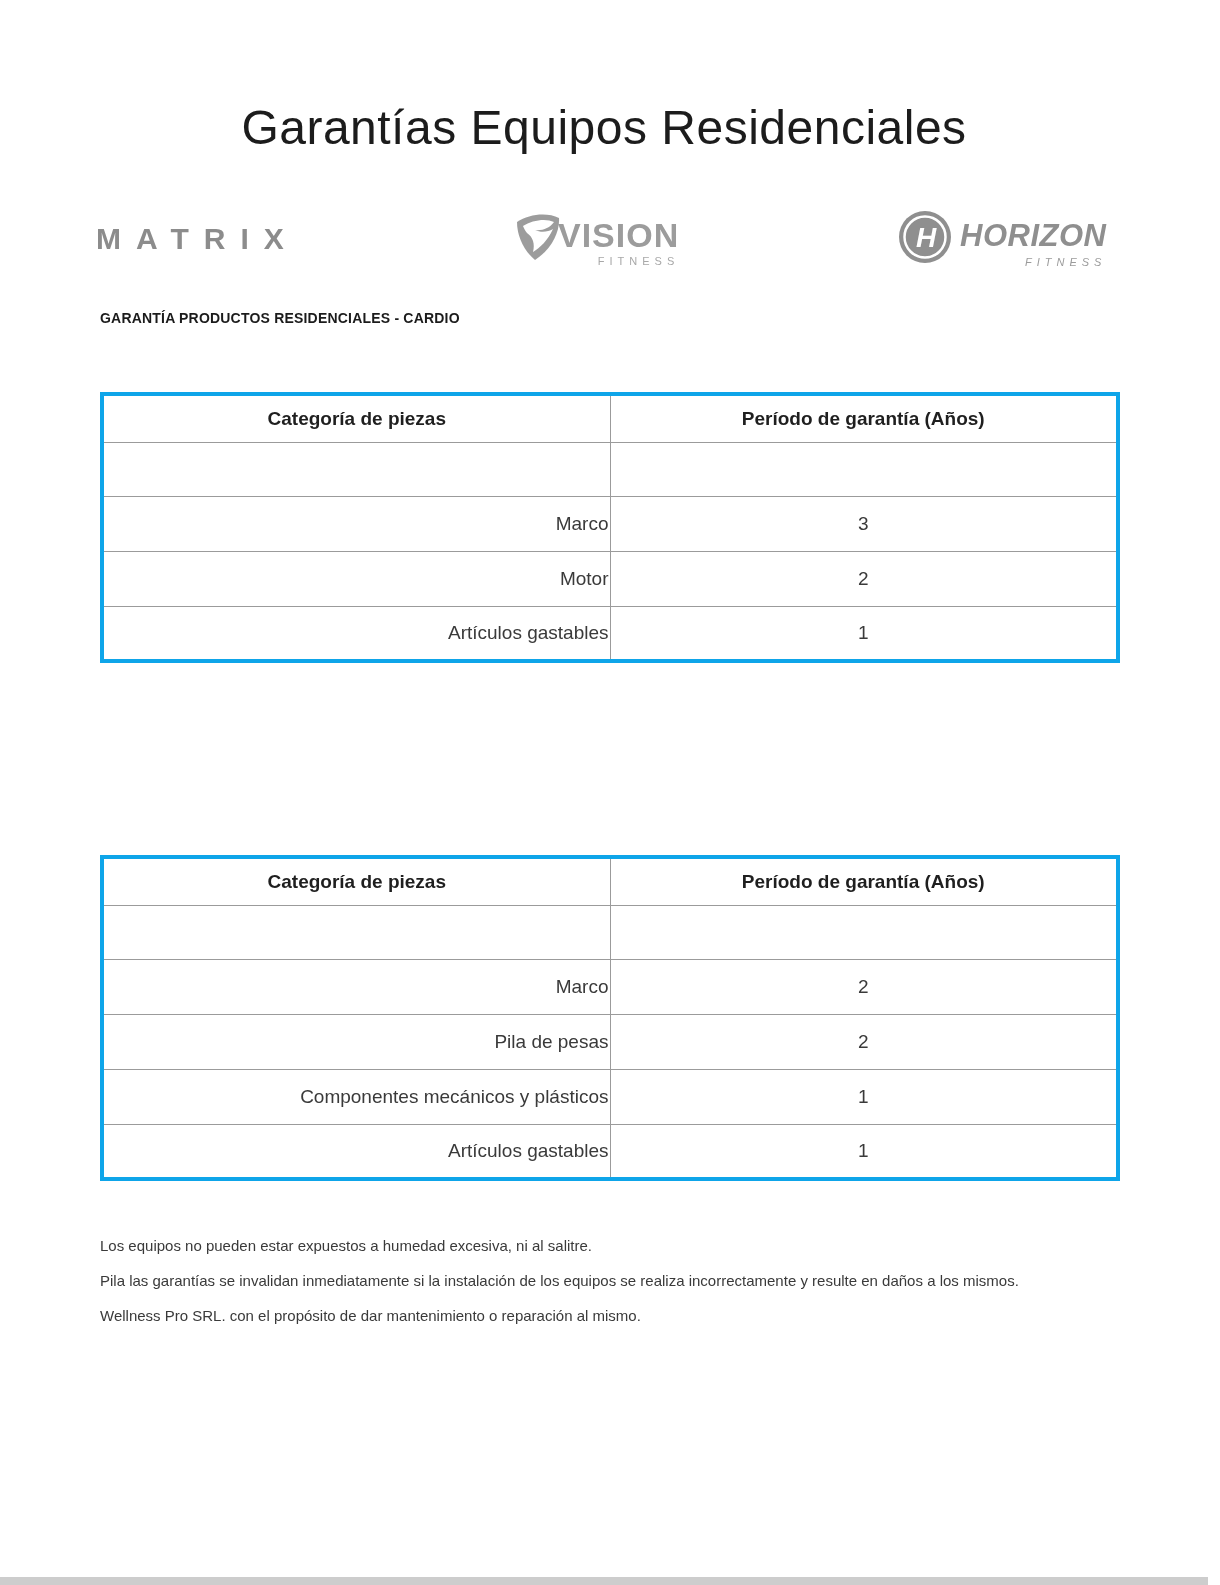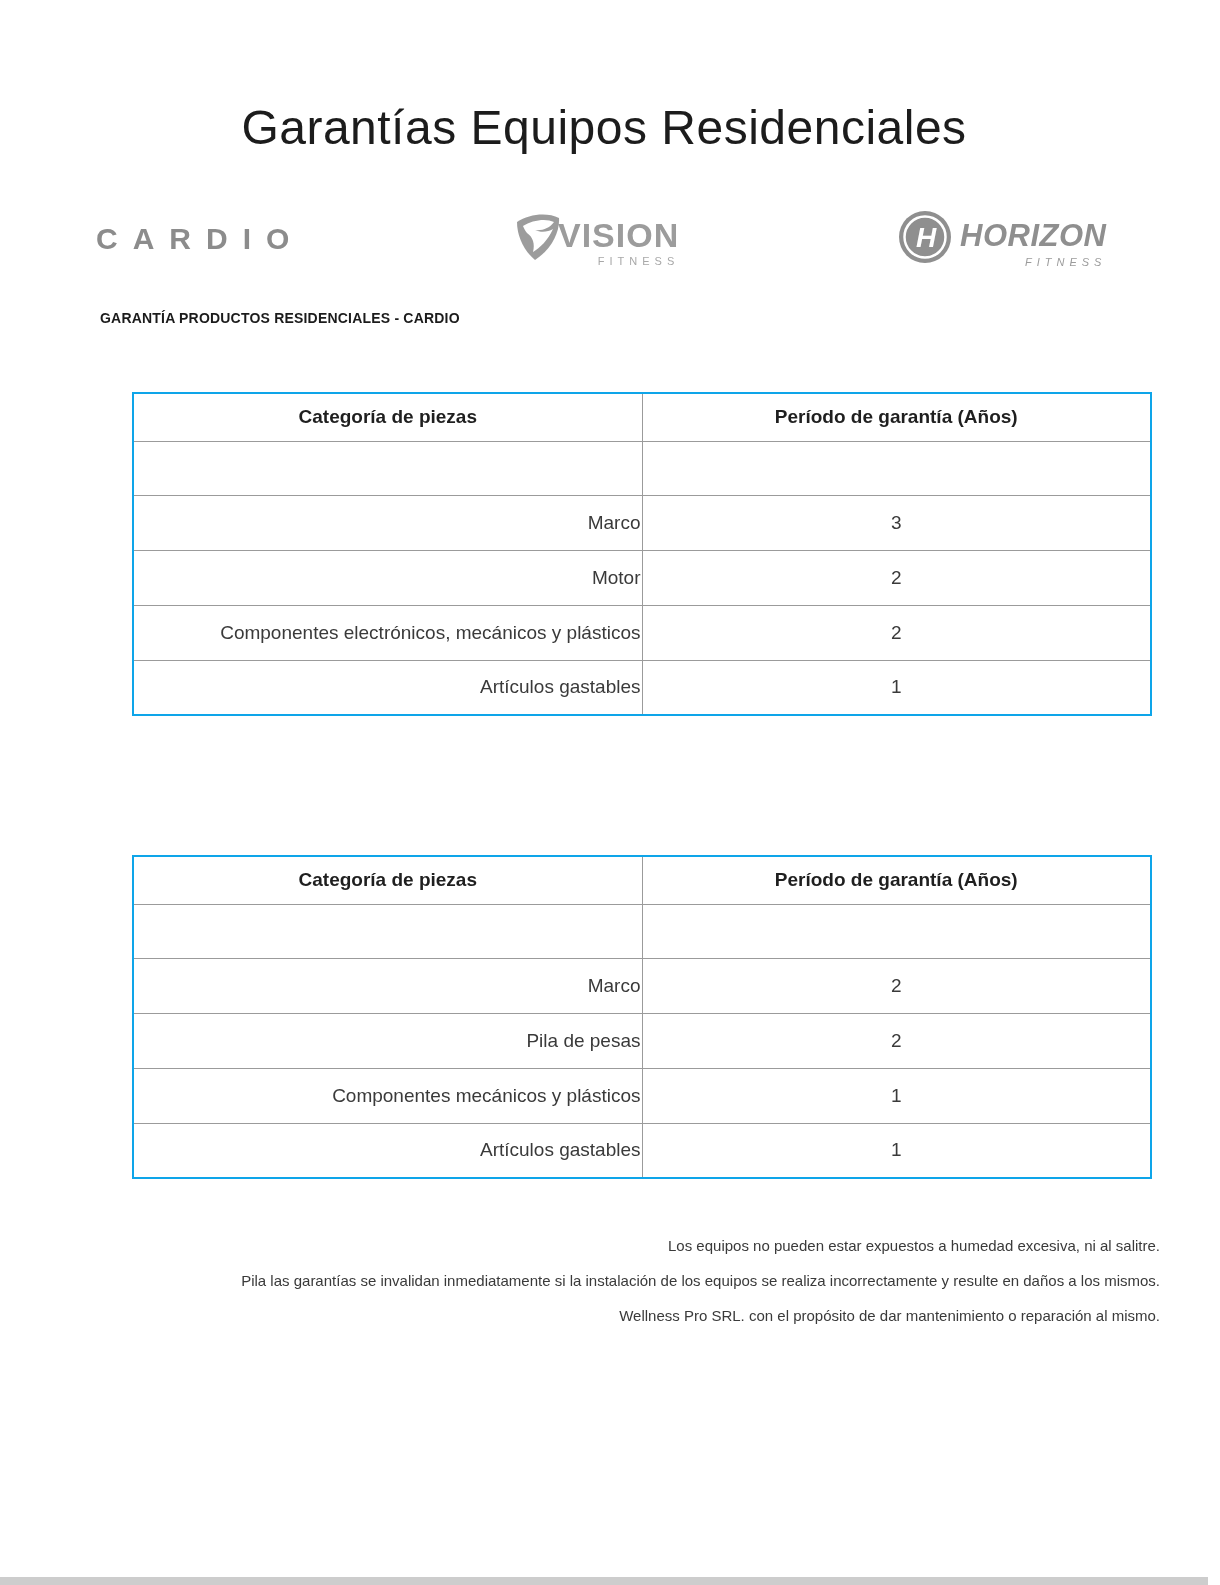--- a/index.html
+++ b/index.html
@@ -103,21 +103,21 @@
   
   .wtable {
     position: absolute;
     left: 100px;
     width: 1020px;
     border-collapse: collapse;
     table-layout: fixed;
   }
   #table-cardio { top: 392px; }
   #table-fuerza { top: 855px; }
-  .wtable { border: 2px solid #0ea5e9; margin-left: 32px; }
+  .wtable { border: 4px solid #0ea5e9; }
   .wtable th, .wtable td { border: 1px solid #9b9b9b; }
   .wtable th {
     height: 48px;
     width: 50%;
     font-size: 19px;
     font-weight: 700;
     color: #1f1f1f;
     text-align: center;
     vertical-align: middle;
   }
@@ -130,21 +130,20 @@
   .wtable tbody tr:first-child td { height: 54px; }
   .wtable td.c1 { text-align: right; padding-left: 16px; }
   .wtable td.c2 { text-align: center; }
 
   
   .footer-notes {
     position: absolute;
     left: 100px;
     top: 1228px;
     width: 1060px;
-    text-align: right;
   }
   .footer-notes p {
     margin: 0;
     font-size: 15px;
     line-height: 35px;
     color: #3a3a3a;
     white-space: nowrap;
   }
 
   
@@ -158,21 +157,21 @@
   }
 </style>
 </head>
 <body>
 
 <div class="page">
 
   <h1 class="doc-title">Garantías Equipos Residenciales</h1>
 
   <div class="logo-matrix">
-    <span>CARDIO</span>
+    <span>MATRIX</span>
   </div>
 
   <div class="logo-vision">
     <span>
       <svg width="48" height="52" viewBox="0 0 48 52" xmlns="http://www.w3.org/2000/svg">
         <path d="M3 11 C15 3 33 1 45 7 C46 20 38 38 21 49 C9 39 3 24 3 11 Z" fill="#9c9c9c"></path>
         <path d="M9 15 C18 9 32 7 40 11 C36 17 28 20 21 19 C27 22 34 21 39 18 C34 29 26 37 19 41 C21 33 19 26 13 22 C11 20 10 17 9 15 Z" fill="#ffffff"></path>
       </svg>
     </span>
     <div class="vision-texts">
@@ -210,24 +209,20 @@
         </tr>
         <tr>
           <td class="c1">Marco</td>
           <td class="c2">3</td>
         </tr>
         <tr>
           <td class="c1">Motor</td>
           <td class="c2">2</td>
         </tr>
         <tr>
-          <td class="c1">Componentes electrónicos, mecánicos y plásticos</td>
-          <td class="c2">2</td>
-        </tr>
-        <tr>
           <td class="c1">Artículos gastables</td>
           <td class="c2">1</td>
         </tr>
       </tbody>
     </table>
 
   <table class="wtable" id="table-fuerza">
       <thead>
         <tr>
           <th>Categoría de piezas</th>

